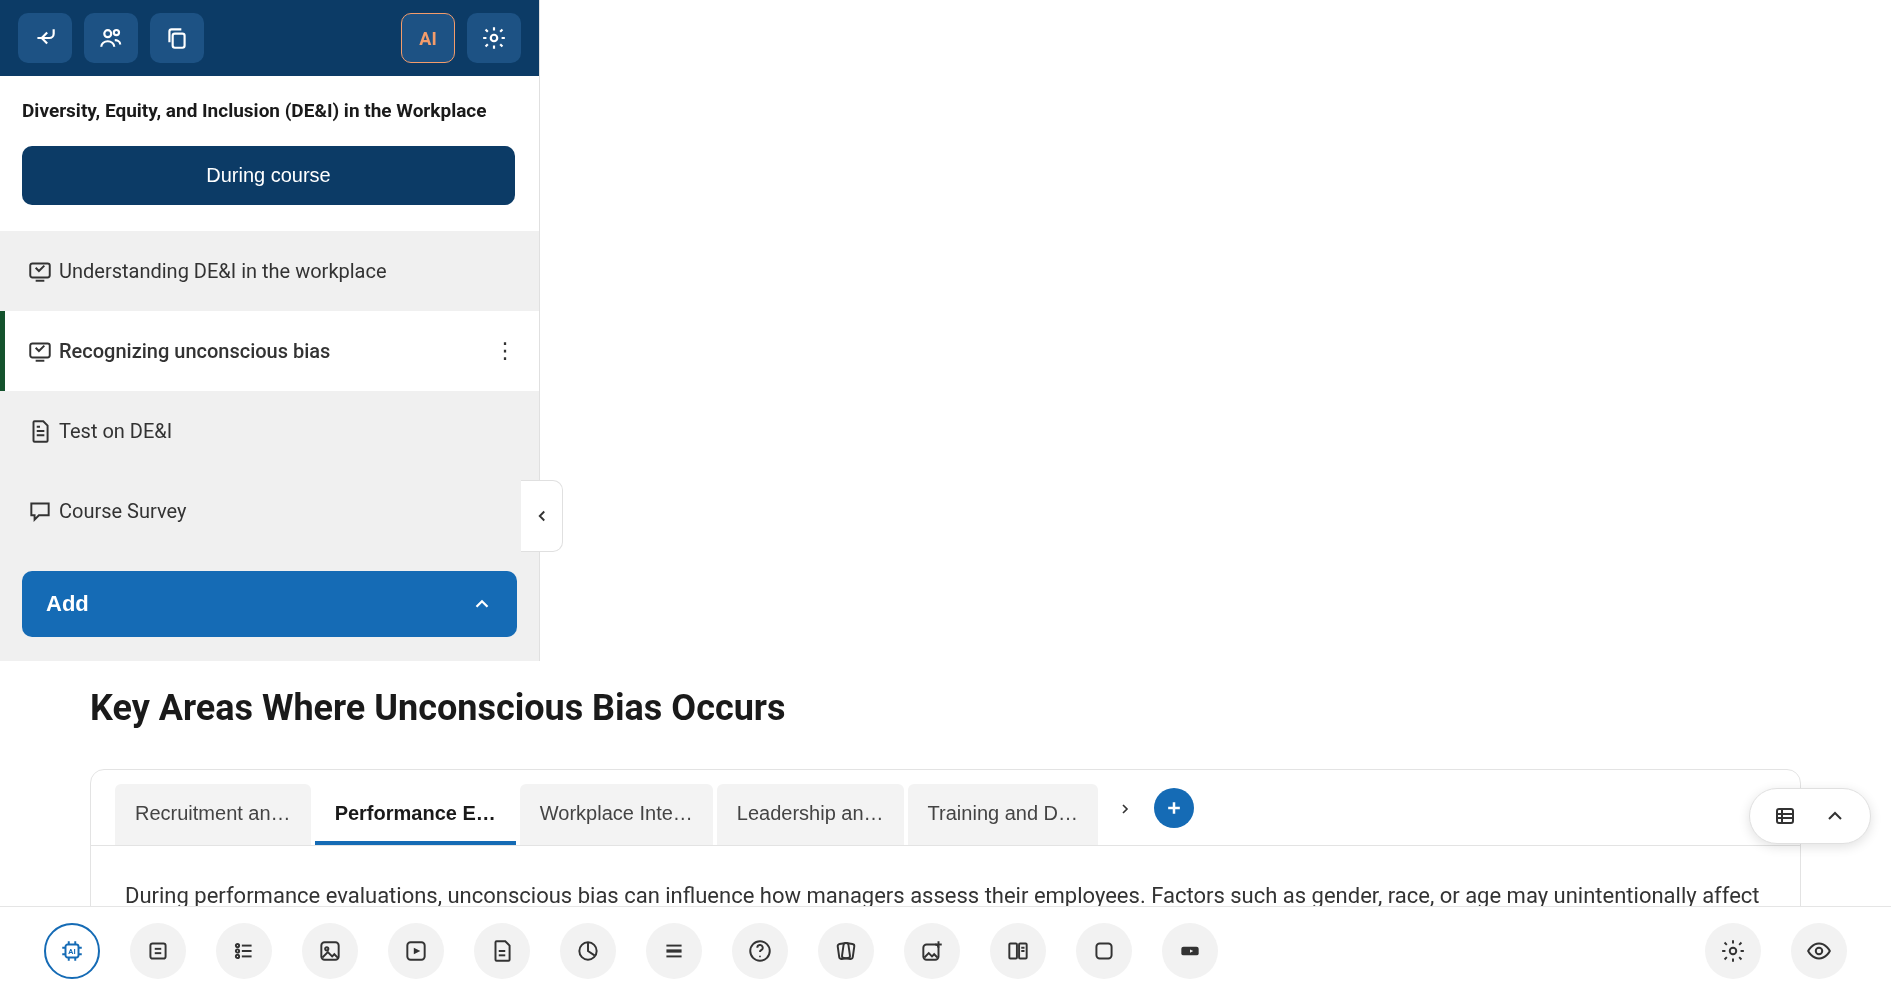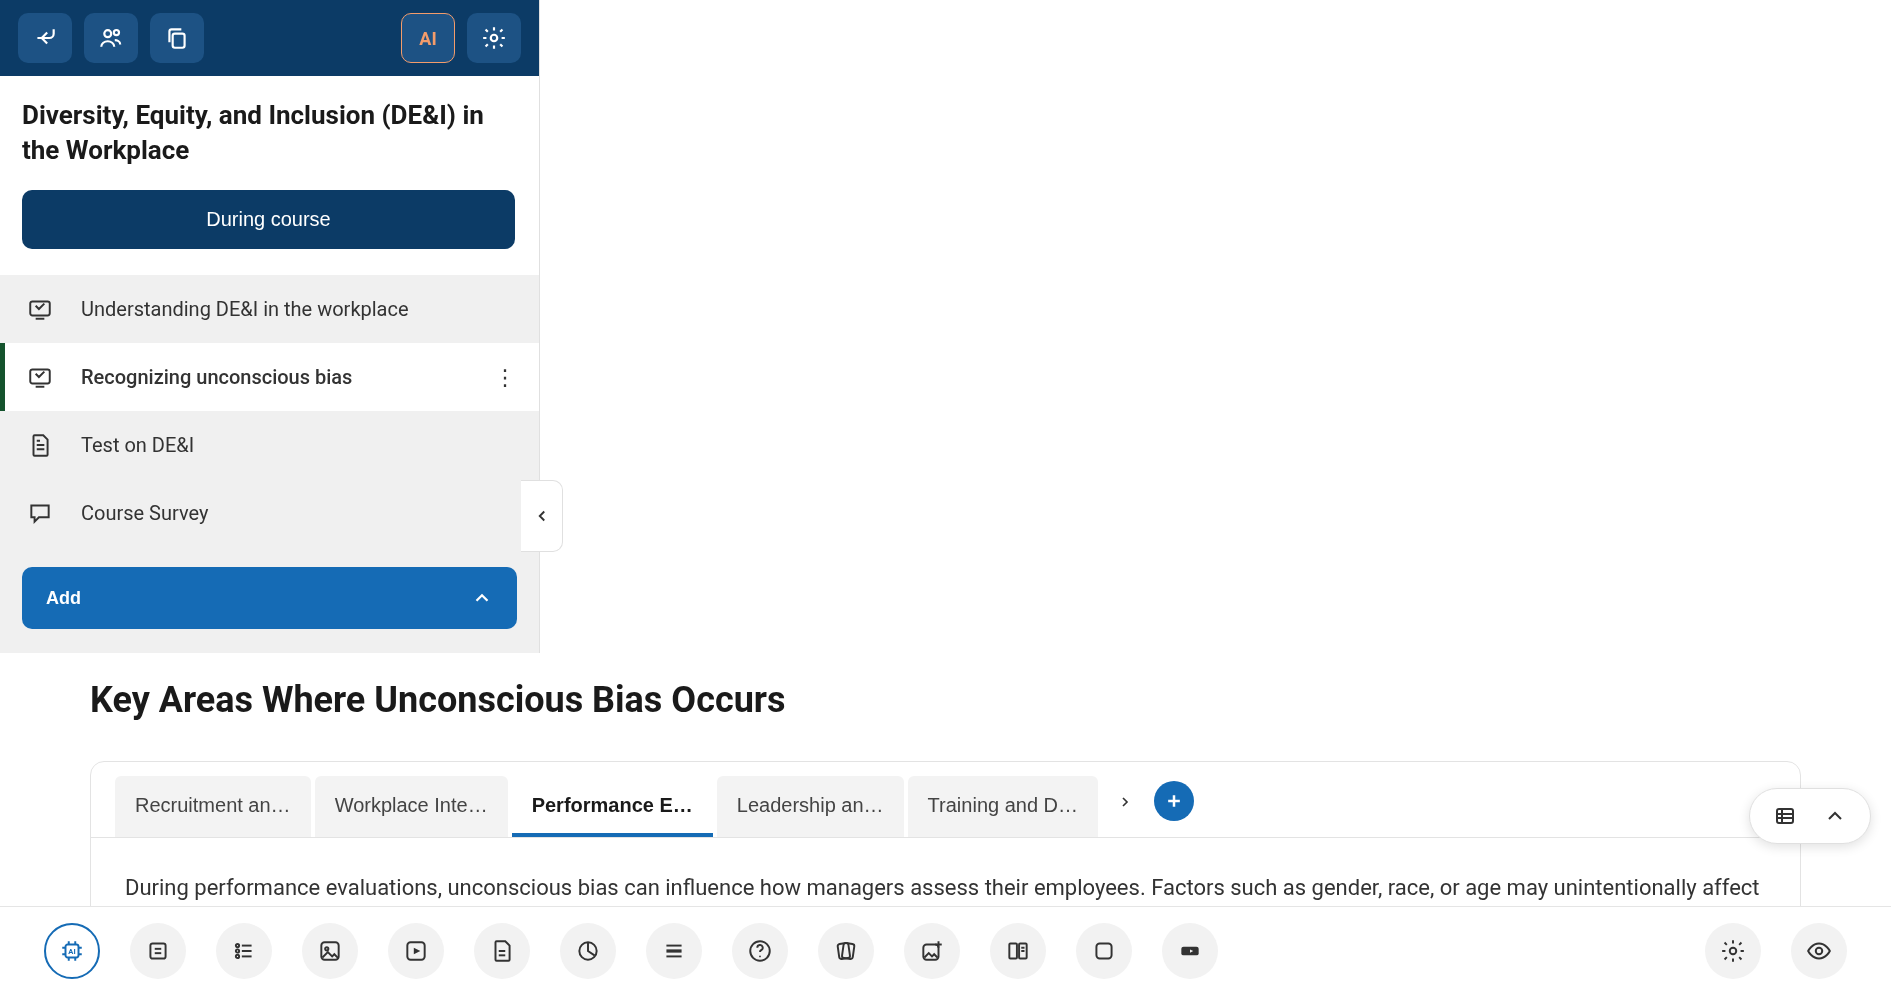--- a/index.html
+++ b/index.html
@@ -50,44 +50,44 @@
     font-size: 18px;
     font-weight: 700;
     margin-left: auto;
   }
   .top-btn svg { width: 26px; height: 26px; stroke: #fff; fill: none; stroke-width: 2; }
   .sidebar-header {
     background: #fff;
     padding: 22px 22px 26px 22px;
   }
   .course-title {
-    font-size: 26px;
+    font-size: 19px;
     font-weight: 700;
     line-height: 1.35;
     color: #1a1a1a;
     margin-bottom: 22px;
   }
   .publish-btn {
     width: calc(100% - 2px);
     background: #0c3b66;
     color: #fff;
     border: none;
     border-radius: 10px;
     padding: 18px 0;
     font-size: 20px;
     font-weight: 500;
     cursor: pointer;
   }
   .lesson-list { flex: 1; background: #f0f0f0; }
   .lesson-item {
     display: flex;
     align-items: center;
-    gap: 28px;
+    gap: 6px;
     padding: 0 22px;
-    height: 68px;
+    height: 80px;
     font-size: 20px;
     color: #333;
     cursor: pointer;
     border-left: 5px solid transparent;
   }
   .lesson-item.active {
     background: #fff;
     border-left: 5px solid #14532d;
     font-weight: 500;
   }
@@ -98,21 +98,21 @@
     padding: 20px 22px 24px 22px;
     background: #f0f0f0;
   }
   .add-btn {
     width: 100%;
     background: #156bb5;
     color: #fff;
     border: none;
     border-radius: 10px;
     padding: 20px 24px;
-    font-size: 18px;
+    font-size: 22px;
     font-weight: 600;
     cursor: pointer;
     display: flex;
     align-items: center;
     justify-content: space-between;
   }
   .add-btn svg { width: 22px; height: 22px; stroke: #fff; stroke-width: 2.5; fill: none; }
   .collapse-handle {
     position: absolute;
     right: -24px;
@@ -375,22 +375,22 @@
     </div>
   </aside>
 
   <main class="main">
     <div class="content-scroll">
       <h2 class="section-title">Key Areas Where Unconscious Bias Occurs</h2>
 
       <div class="tabs-card">
         <div class="tabs-header">
           <button class="tab-btn">Recruitment an…</button>
+          <button class="tab-btn active">Performance E…</button>
           <button class="tab-btn">Workplace Inte…</button>
-          <button class="tab-btn active">Performance E…</button>
           <button class="tab-btn">Leadership an…</button>
           <button class="tab-btn">Training and D…</button>
           <div class="tabs-scroll">
             <svg viewBox="0 0 24 24">
                 <polyline points="9 6 15 12 9 18"></polyline>
               </svg>
           </div>
           <div class="tabs-add">
             <svg viewBox="0 0 24 24">
                 <line x1="12" y1="5" x2="12" y2="19"></line>

